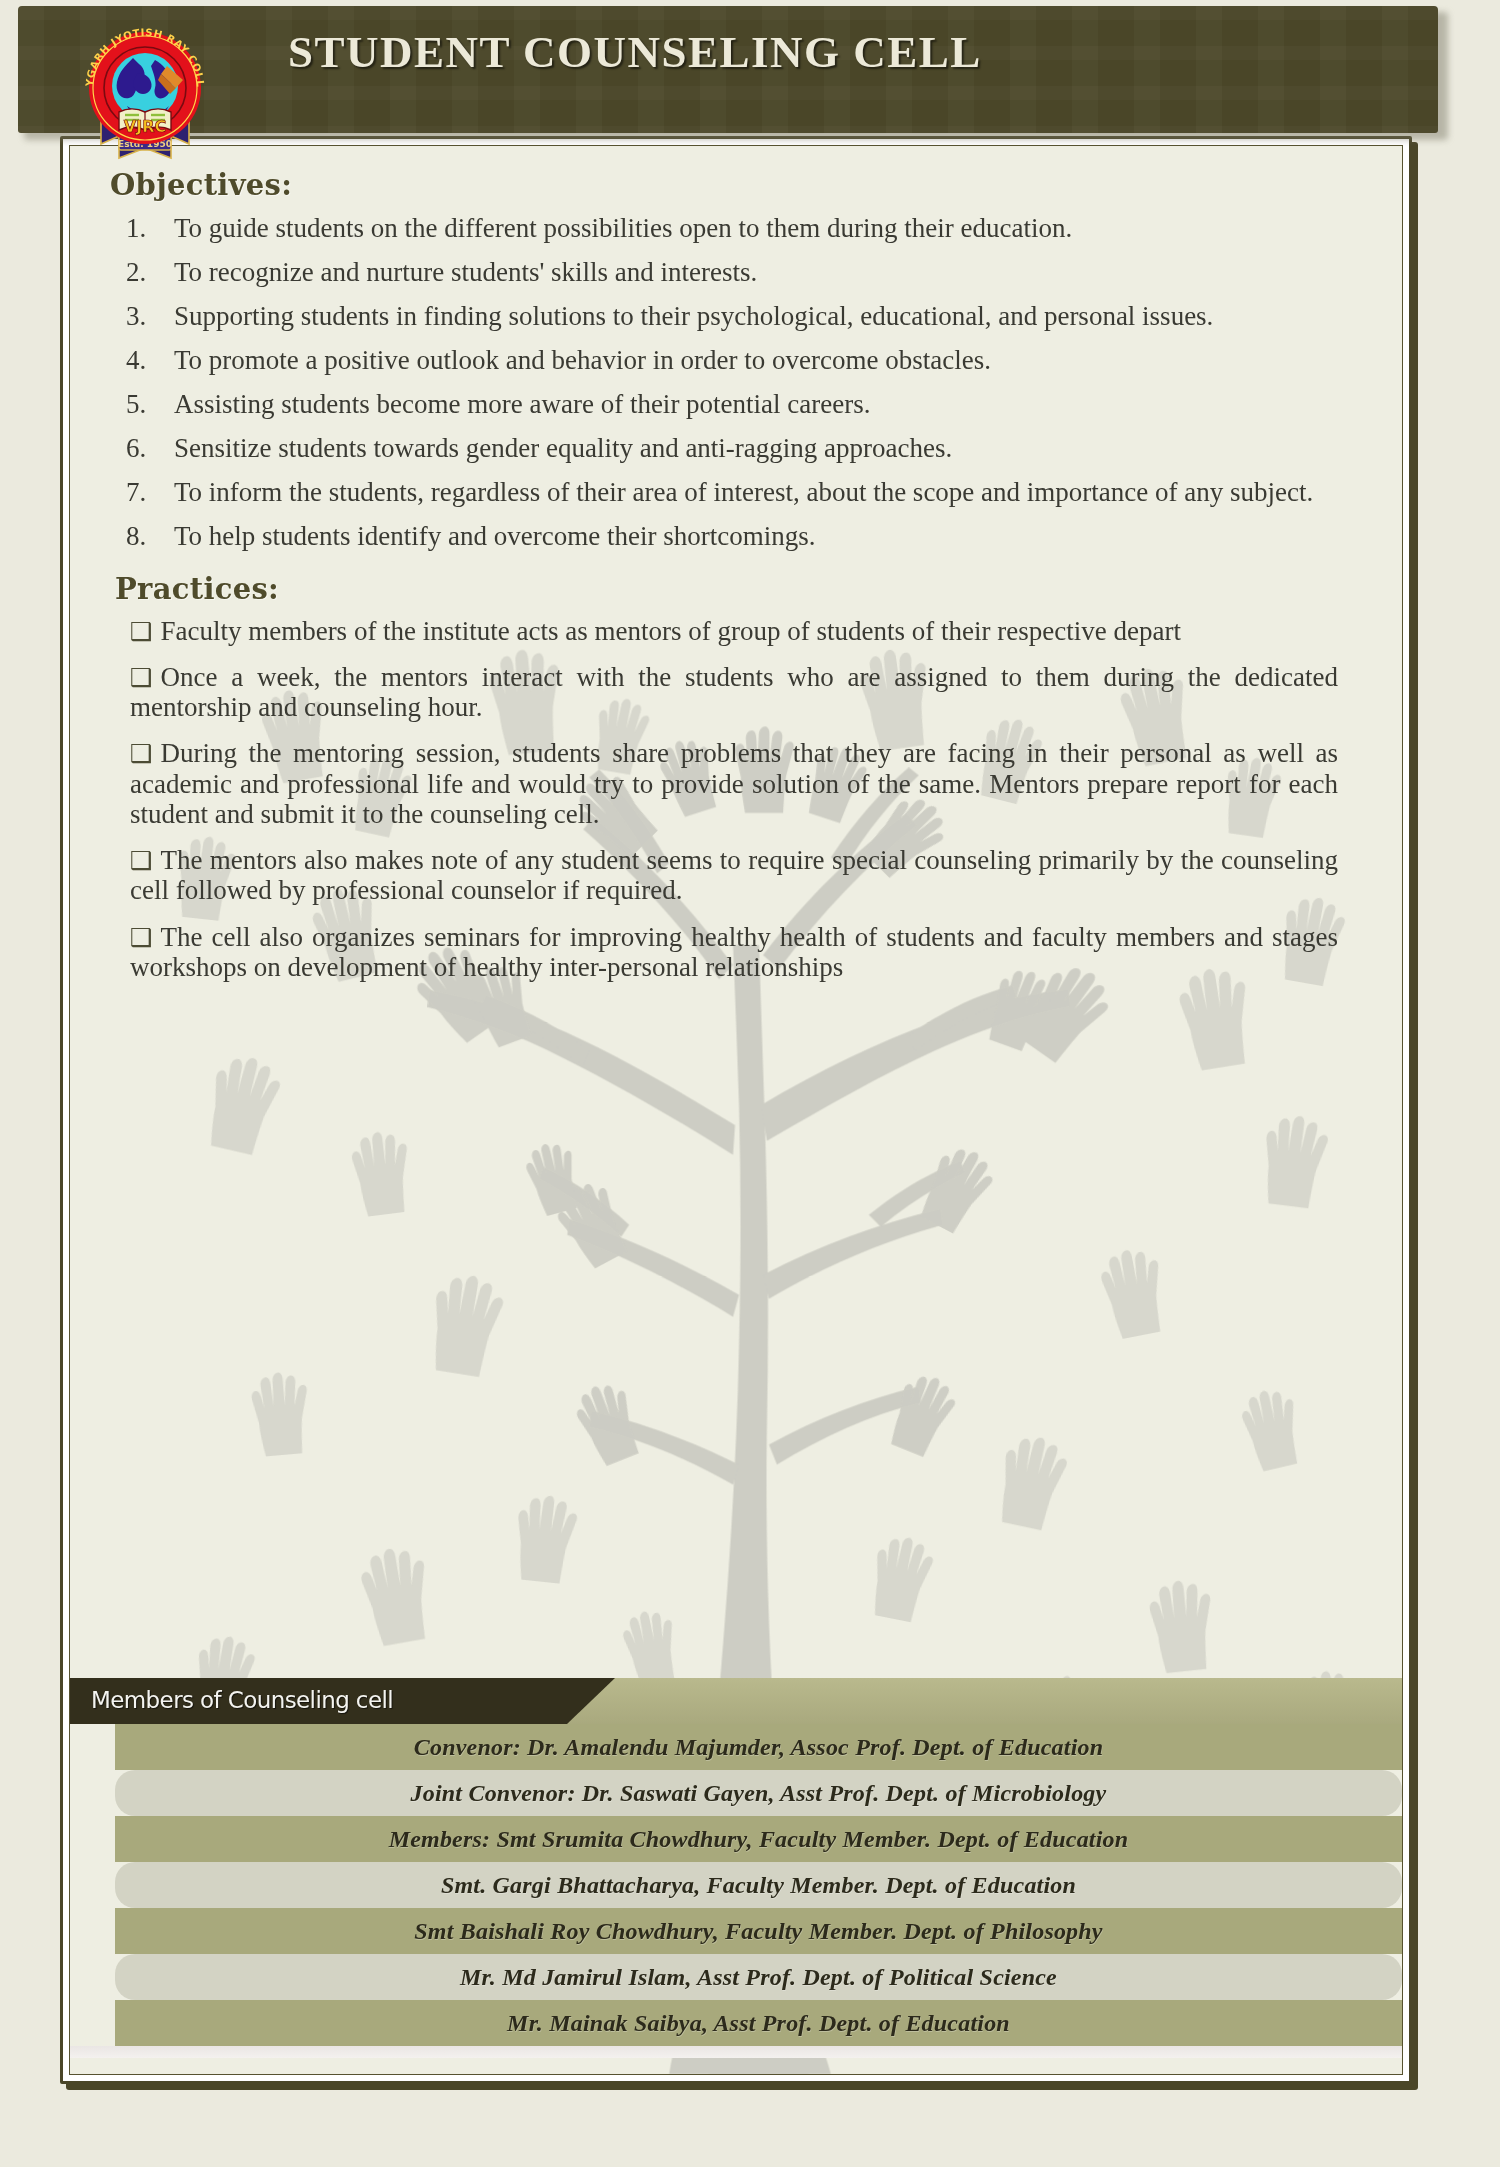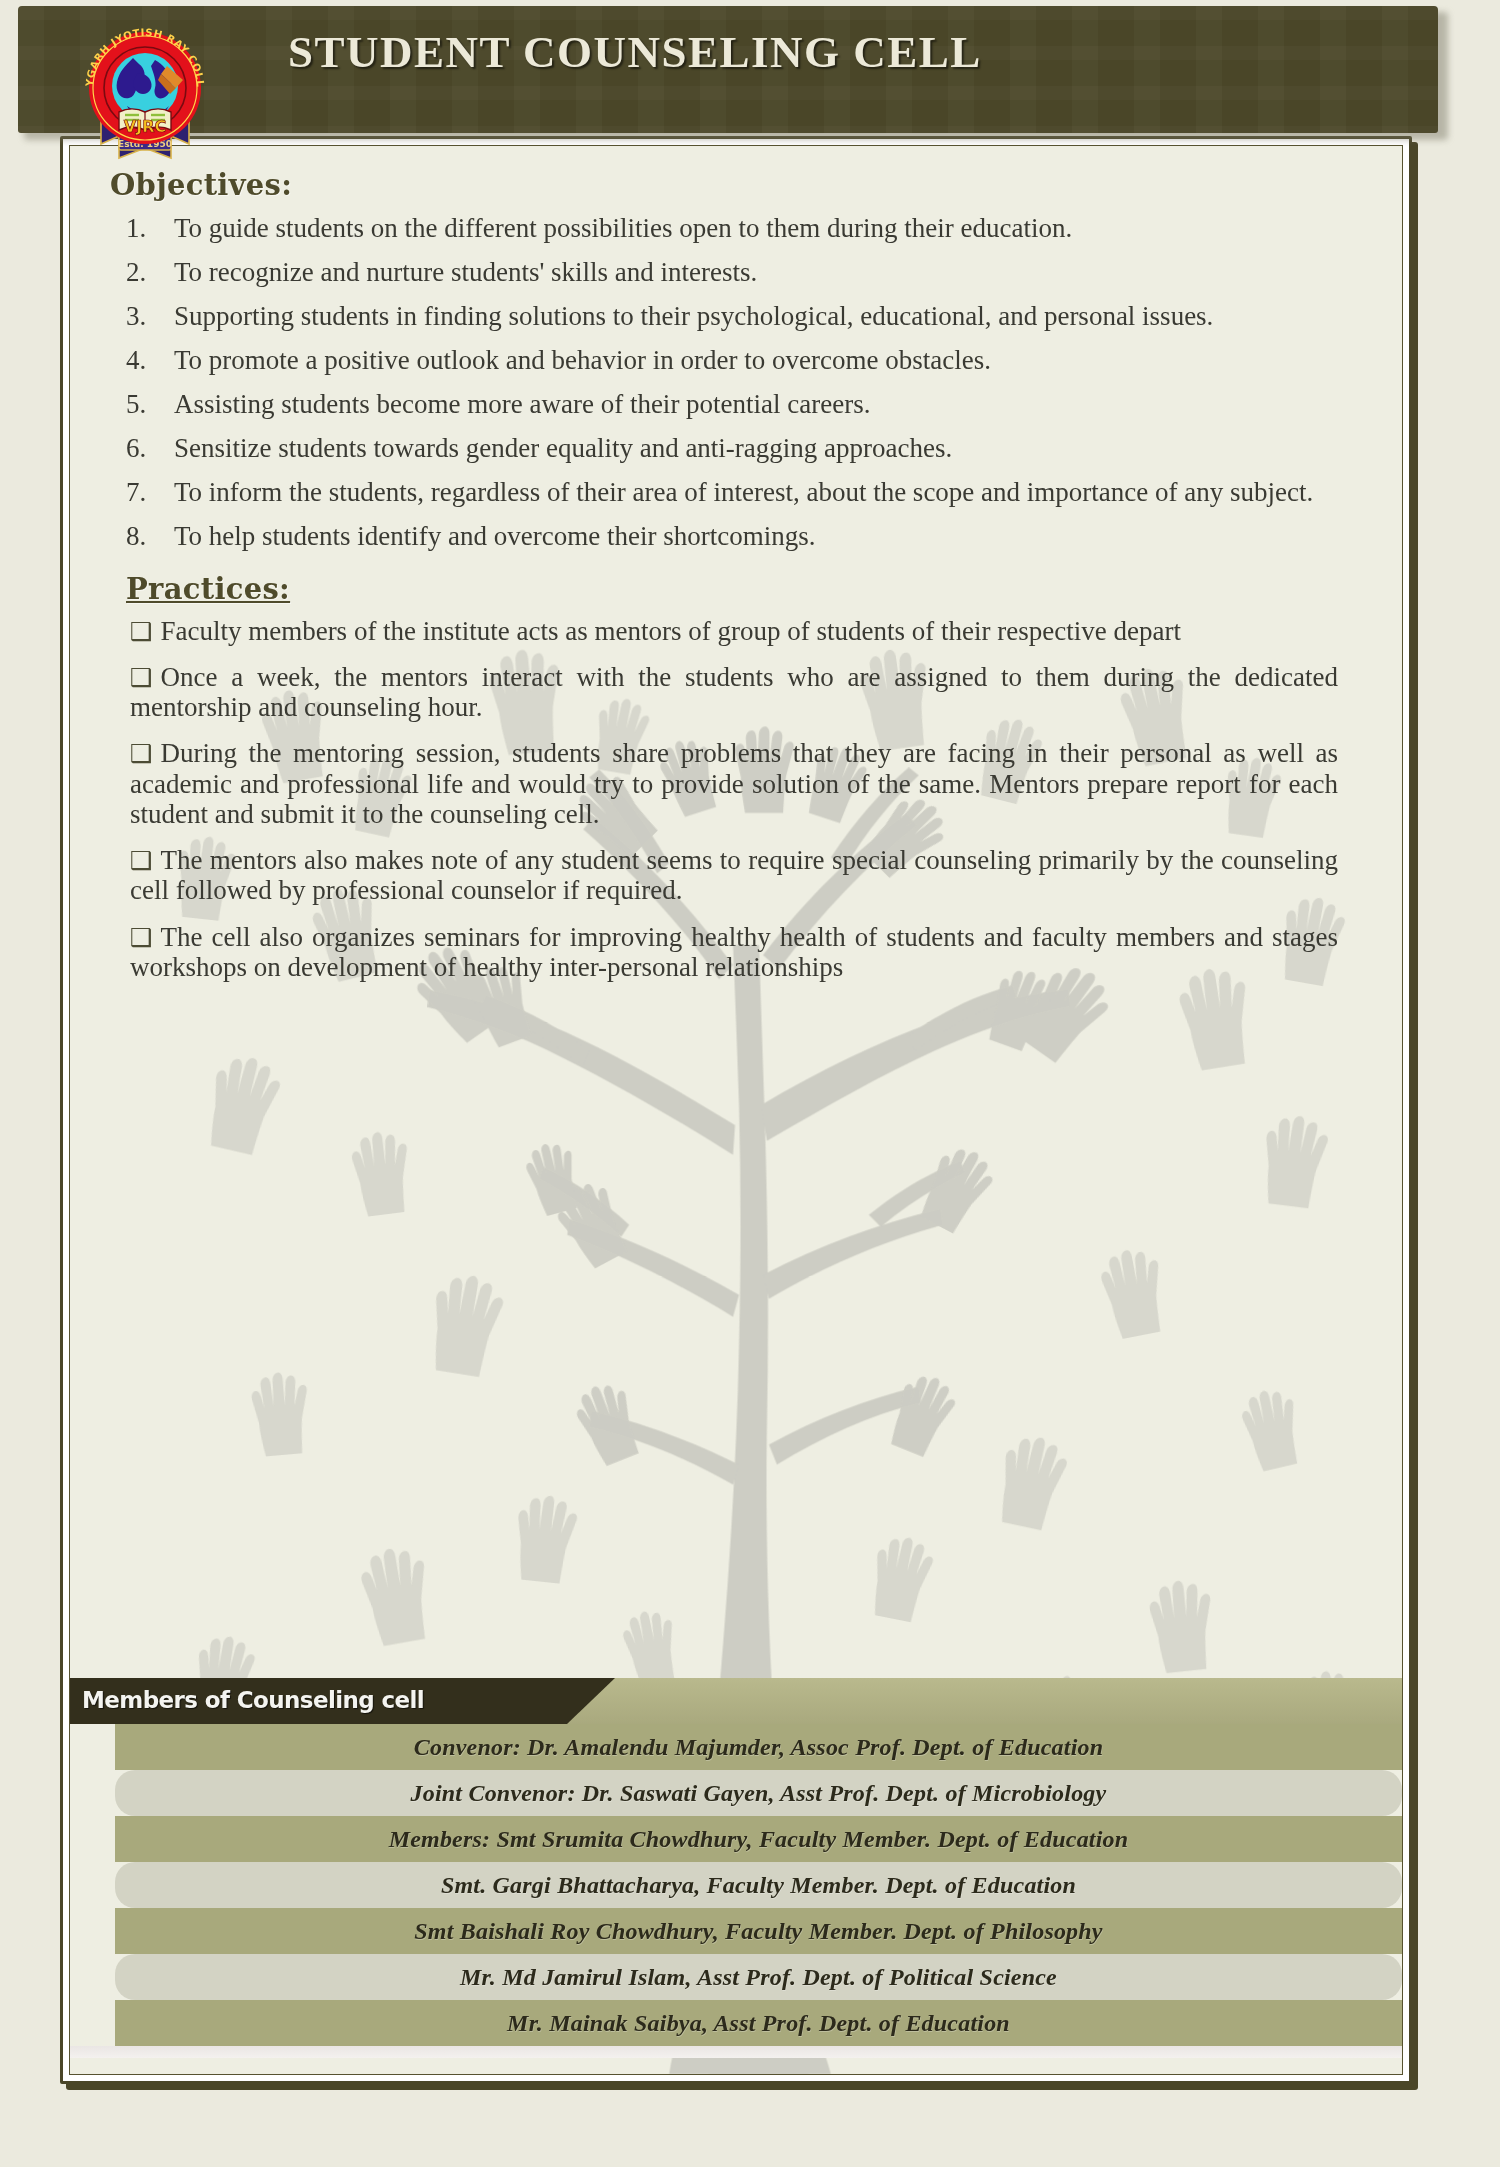--- a/index.html
+++ b/index.html
@@ -115,21 +115,21 @@
 
   .section-head {
     font-family: "DejaVu Serif", "Liberation Serif", serif;
     font-size: 29px;
     font-weight: 700;
     color: #4f4b2b;
     letter-spacing: 0.3px;
     text-shadow: 1px 1px 0 rgba(255,255,255,0.5);
   }
   #objectives-head { margin: 0 0 12px 2px; }
-  #practices-head  { margin: 20px 0 10px 18px; text-decoration: underline; }
+  #practices-head  { margin: 20px 0 10px 7px; }
 
   ol.obj-list {
     list-style: none;
     margin: 0 0 0 4px;
     padding: 0;
   }
   ol.obj-list li {
     position: relative;
     display: block;
     padding-left: 62px;
@@ -180,24 +180,24 @@
   }
   #members-header-dark {
     position: absolute;
     left: 0; top: 0;
     width: 545px; height: 46px;
     background: #332f1c;
     clip-path: polygon(0 0, 100% 0, calc(100% - 48px) 100%, 0 100%);
   }
   #members-title {
     position: absolute;
-    left: 12px; top: 9px;
+    left: 21px; top: 9px;
     font-family: "DejaVu Sans", "Liberation Sans", sans-serif;
     font-size: 23px;
-    font-weight: 700;
+    font-weight: 400;
     color: #f4f4f0;
     letter-spacing: -0.6px;
     text-shadow: 1px 1px 1px rgba(0,0,0,0.6);
     z-index: 2;
     white-space: nowrap;
   }
   .member-row {
     height: 46px;
     display: flex;
     align-items: center;

